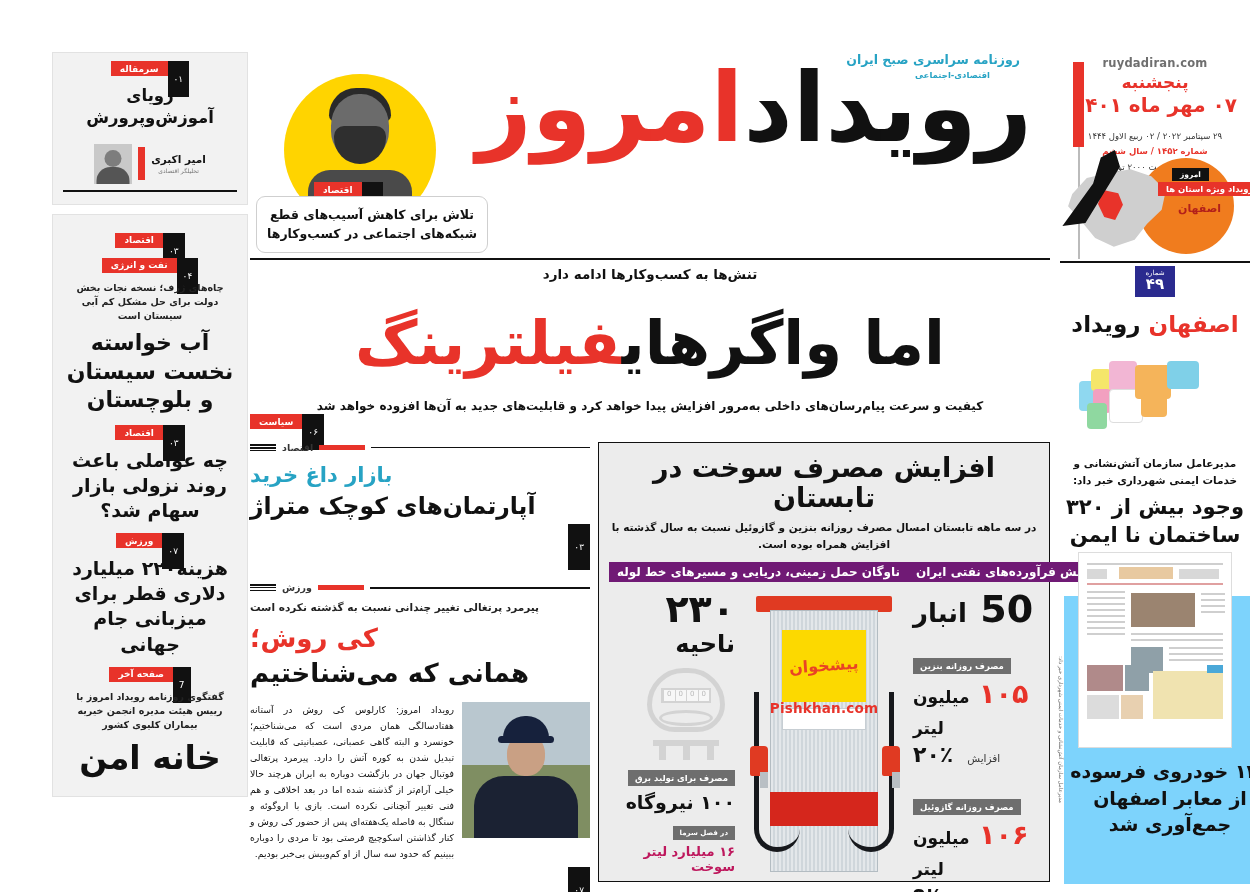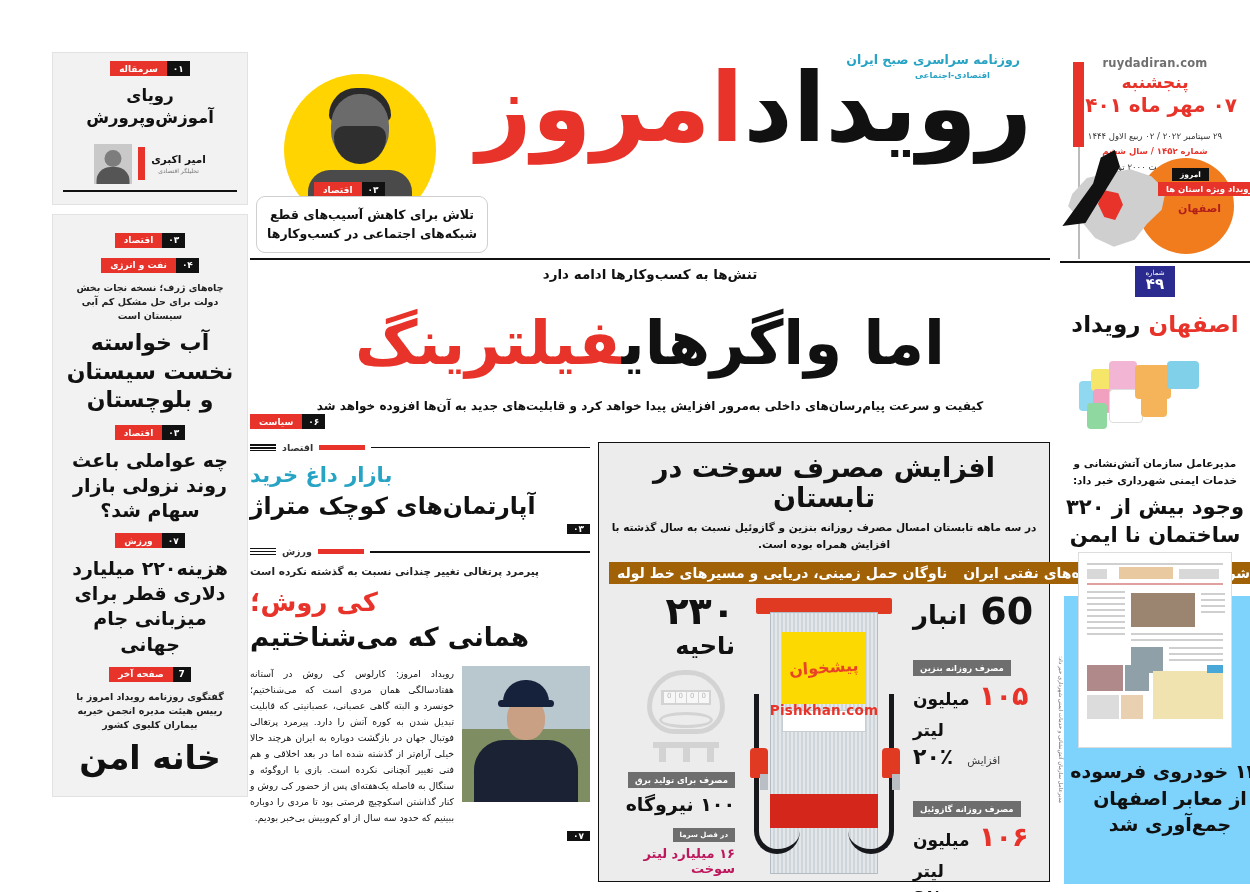--- a/index.html
+++ b/index.html
@@ -15,22 +15,22 @@
     position: relative;
     width: 1250px; height: 892px;
     background: #ffffff;
   }
 
   
   .tagpair { display: flex; flex-direction: row-reverse; align-items: stretch;
              gap: 0; height: 15px; }
   .tag-red { background: #e8332a; color: #fff; font-size: 9px; font-weight: bold;
              padding: 1px 9px; display: flex; align-items: center; letter-spacing: .5px; }
-  .tag-num { background: #111; color: #fff; font-size: 9px; font-weight: bold;
-             padding: 0 6px; display: flex; align-items: center; }
+  .tag-num { background: #111; color: #fff; font-size: 9px; font-weight: normal;
+             padding: 18px 6px; display: flex; align-items: center; }
   .hl-black { color: #111; }
   .hl-red   { color: #e8332a; }
   .hl-blue  { color: #27a3c4; }
 
   
   #left-col {
     position: absolute; left: 52px; top: 52px;
     width: 196px; height: 828px;
   }
   .lbox {
@@ -230,21 +230,21 @@
     position: absolute; left: 598px; top: 442px; width: 452px; height: 440px;
     background: #ececec; border: 1.5px solid #111;
     padding: 10px 10px 6px 10px;
   }
   .ib-title { font-size: 27px; font-weight: bold; color: #111; text-align: center;
               letter-spacing: -1px; line-height: 1.1; }
   .ib-deck { font-size: 10.5px; font-weight: bold; color: #111; text-align: center;
              line-height: 1.6; margin-top: 7px; }
   .ib-gray-tags { display: flex; flex-direction: row-reverse; justify-content: space-between;
                   margin-top: 9px; }
-  .gtag { background: #a16207; color: #fff; font-size: 14px; font-weight: bold;
+  .gtag { background: #701a75; color: #fff; font-size: 12px; font-weight: bold;
           padding: 3px 8px; white-space: nowrap; }
   .ib-grid { display: flex; flex-direction: row-reverse; margin-top: 8px; height: 290px; }
   .ib-side { width: 126px; display: flex; flex-direction: column; }
   .ib-center { flex: 1; position: relative; }
 
   .big-num { font-size: 38px; font-weight: bold; color: #111; line-height: 1; letter-spacing: -1px; }
   .big-num .unit { font-size: 26px; }
   .sub-num { font-size: 24px; font-weight: bold; color: #111; margin-top: 2px; }
   .stat-block { margin-top: 10px; }
   .stat-label { background: #6e6e6e; color: #fff; font-size: 8.5px; font-weight: bold;
@@ -558,21 +558,21 @@
             <div class="n-spout"></div>
           </div>
           <div class="nozzle nozzle-r">
             <div class="n-body"></div>
             <div class="n-spout"></div>
           </div>
         </div>
       </div>
 
       <div class="ib-side" style="text-align:left;">
-        <div class="big-num"><span>60</span> <span class="unit">انبار</span></div>
+        <div class="big-num"><span>50</span> <span class="unit">انبار</span></div>
 
         <div class="stat-block" style="margin-top:26px;">
           <span class="stat-label">مصرف روزانه بنزین</span>
           <div class="stat-big"><span>۱۰۵</span> <span class="u">میلیون لیتر</span></div>
           <div class="stat-row">
             <span class="stat-pct">۲۰٪</span>
             <span class="stat-word">افزایش</span>
           </div>
         </div>
 

